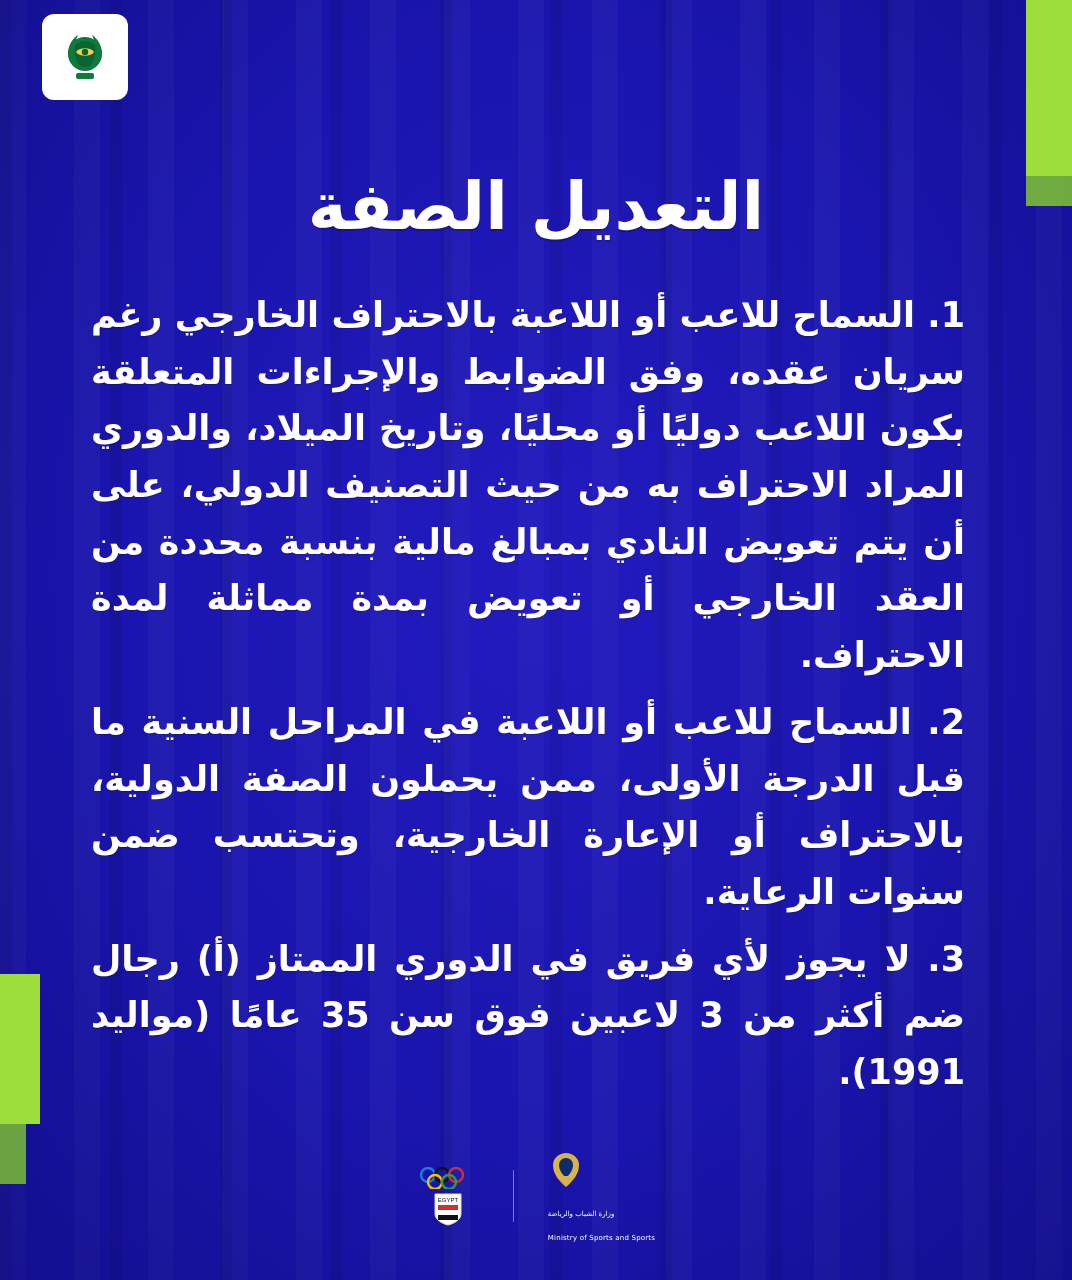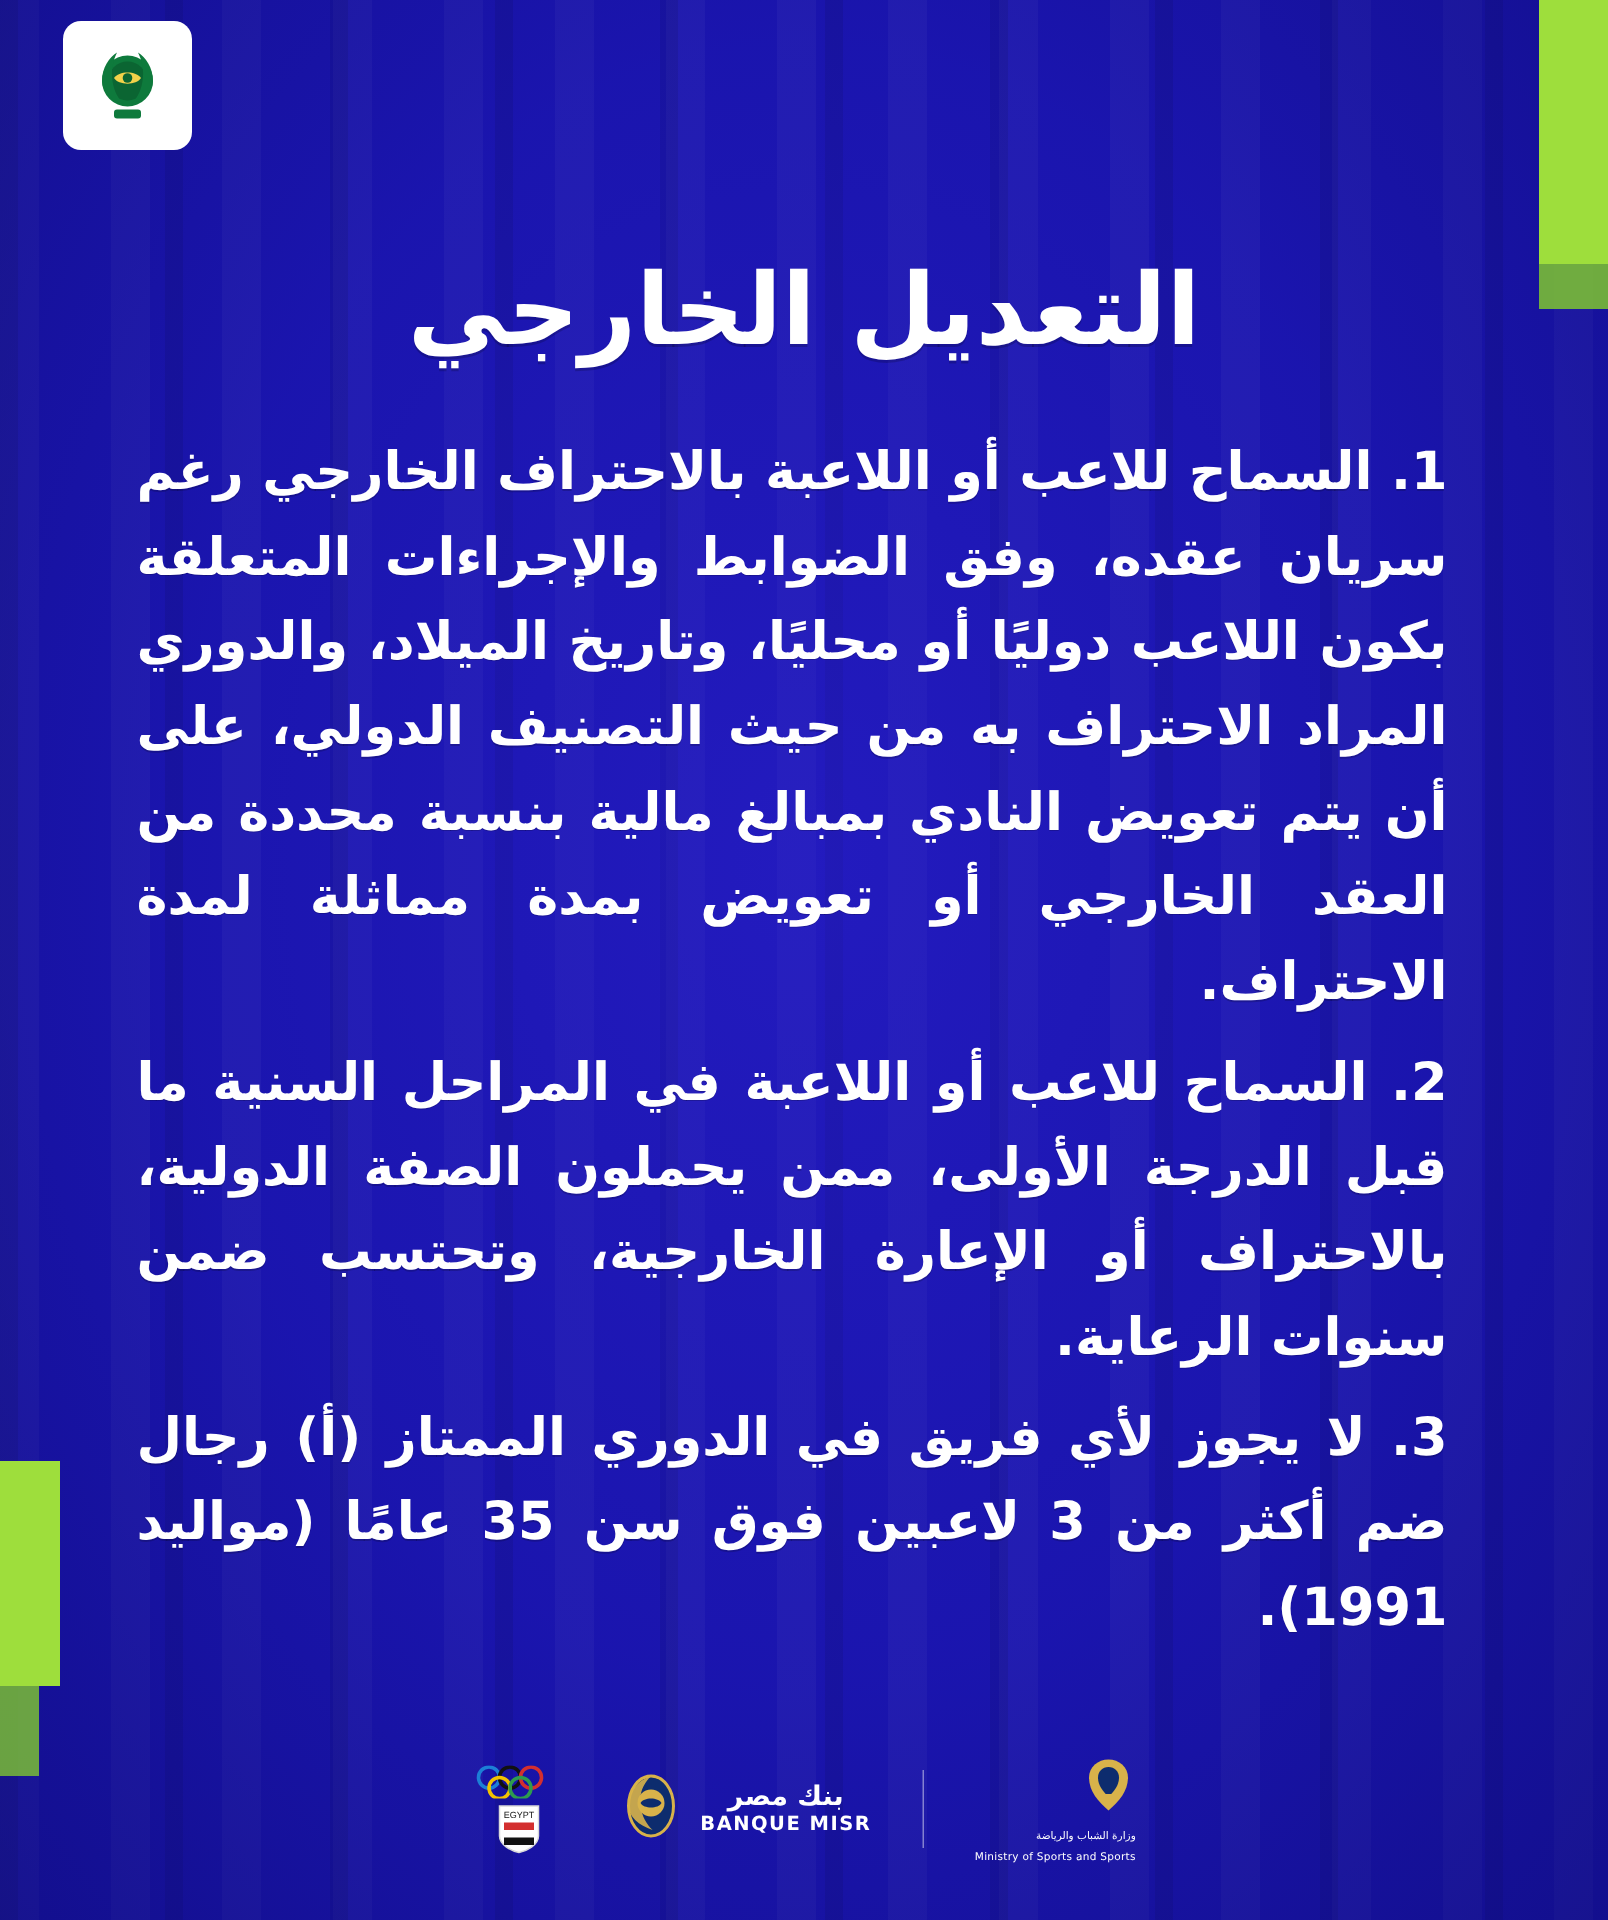--- a/index.html
+++ b/index.html
@@ -151,21 +151,21 @@
   .divider {
     width: 1px;
     height: 52px;
     background: rgba(255,255,255,.45);
   }
   .olympic-rings { display: block; }
   .eoc-shield { display:block; }
   .misr-text { display: flex; flex-direction: column; align-items: center; line-height: 1.25; }
   .misr-ar { color:#fff; font-size: 18px; font-weight: 700; }
   .misr-en { color:#fff; font-size: 13px; font-weight: 700; letter-spacing: 1px; }
-  .moys { display:flex; flex-direction:column; align-items:flex-end; gap:6px; }
+  .moys { display:flex; flex-direction:column; align-items:flex-start; gap:16px; }
 </style>
 </head>
 <body>
 
 <div class="bg">
   <div class="stripes"></div>
   <div class="stripes2"></div>
   <div class="vignette"></div>
   <div class="accent-tr"></div>
   <div class="accent-tr2"></div>
@@ -181,21 +181,21 @@
       <path d="M22 26c3-5 15-5 18 0-3 5-15 5-18 0z" fill="#f2d24a"></path>
       <circle cx="31" cy="26" r="3.2" fill="#0b6532"></circle>
       <path d="M14 28c0-9 5-16 10-19-3 6-4 12-3 19 1 7 4 12 8 16-8-3-15-9-15-16z" fill="#0e7a3c"></path>
       <path d="M48 28c0-9-5-16-10-19 3 6 4 12 3 19-1 7-4 12-8 16 8-3 15-9 15-16z" fill="#0e7a3c"></path>
       <rect x="22" y="47" width="18" height="6" rx="2" fill="#0e7a3c"></rect>
     </svg>
   </span>
 </div>
 
 <div class="content">
-  <div class="title">التعديل الخارجي</div>
+  <div class="title">التعديل الصفة</div>
 
   <div class="body-text">
     <p class="para">1. السماح للاعب أو اللاعبة بالاحتراف الخارجي رغم سريان عقده، وفق الضوابط والإجراءات المتعلقة بكون اللاعب دوليًا أو محليًا، وتاريخ الميلاد، والدوري المراد الاحتراف به من حيث التصنيف الدولي، على أن يتم تعويض النادي بمبالغ مالية بنسبة محددة من العقد الخارجي أو تعويض بمدة مماثلة لمدة الاحتراف.</p>
     <p class="para">2. السماح للاعب أو اللاعبة في المراحل السنية ما قبل الدرجة الأولى، ممن يحملون الصفة الدولية، بالاحتراف أو الإعارة الخارجية، وتحتسب ضمن سنوات الرعاية.</p>
     <p class="para">3. لا يجوز لأي فريق في الدوري الممتاز (أ) رجال ضم أكثر من 3 لاعبين فوق سن 35 عامًا (مواليد 1991).</p>
   </div>
 </div>
 
 <div class="footer">
 
@@ -217,34 +217,20 @@
           <path d="M2 2h26v20c0 6-8 10-13 11C10 32 2 28 2 22V2z" fill="#ffffff" stroke="#d9d9d9"></path>
           <rect x="5" y="13" width="20" height="5" fill="#d32f2f"></rect>
           <rect x="5" y="18" width="20" height="5" fill="#ffffff"></rect>
           <rect x="5" y="23" width="20" height="5" fill="#111111"></rect>
           <text x="15" y="10" font-size="6" text-anchor="middle" fill="#111" font-family="Liberation Sans, sans-serif">EGYPT</text>
         </svg>
       </span>
     </div>
   </div>
 
-  <div class="flogo">
-    <span>
-      <svg width="46" height="52" viewBox="0 0 46 52" aria-hidden="true">
-        <ellipse cx="23" cy="26" rx="15" ry="20" fill="#0d2c6e" stroke="#d8b24a" stroke-width="2"></ellipse>
-        <circle cx="23" cy="24" r="9" fill="#d8b24a"></circle>
-        <path d="M16 24c2-4 12-4 14 0-2 4-12 4-14 0z" fill="#0d2c6e"></path>
-        <path d="M8 26c0-10 6-17 15-20-6 6-8 13-7 20 1 7 4 12 8 16-9-3-16-9-16-16z" fill="#d8b24a" opacity=".9"></path>
-      </svg>
-    </span>
-    <div class="misr-text">
-      <span class="misr-ar">بنك مصر</span>
-      <span class="misr-en">BANQUE MISR</span>
-    </div>
-  </div>
 
   <div class="divider"></div>
 
   <div class="flogo moys">
     <span>
       <svg width="36" height="40" viewBox="0 0 36 40" aria-hidden="true">
         <path d="M18 3c7 0 13 5 13 12 0 9-6 16-13 22C11 31 5 24 5 15 5 8 11 3 18 3z" fill="#d8b24a"></path>
         <path d="M18 8c4 0 7 3 7 7 0 5-3 9-7 13-4-4-7-8-7-13 0-4 3-7 7-7z" fill="#0d2c6e"></path>
         <rect x="12" y="26" width="12" height="3" fill="#d8b24a"></rect>
       </svg>

